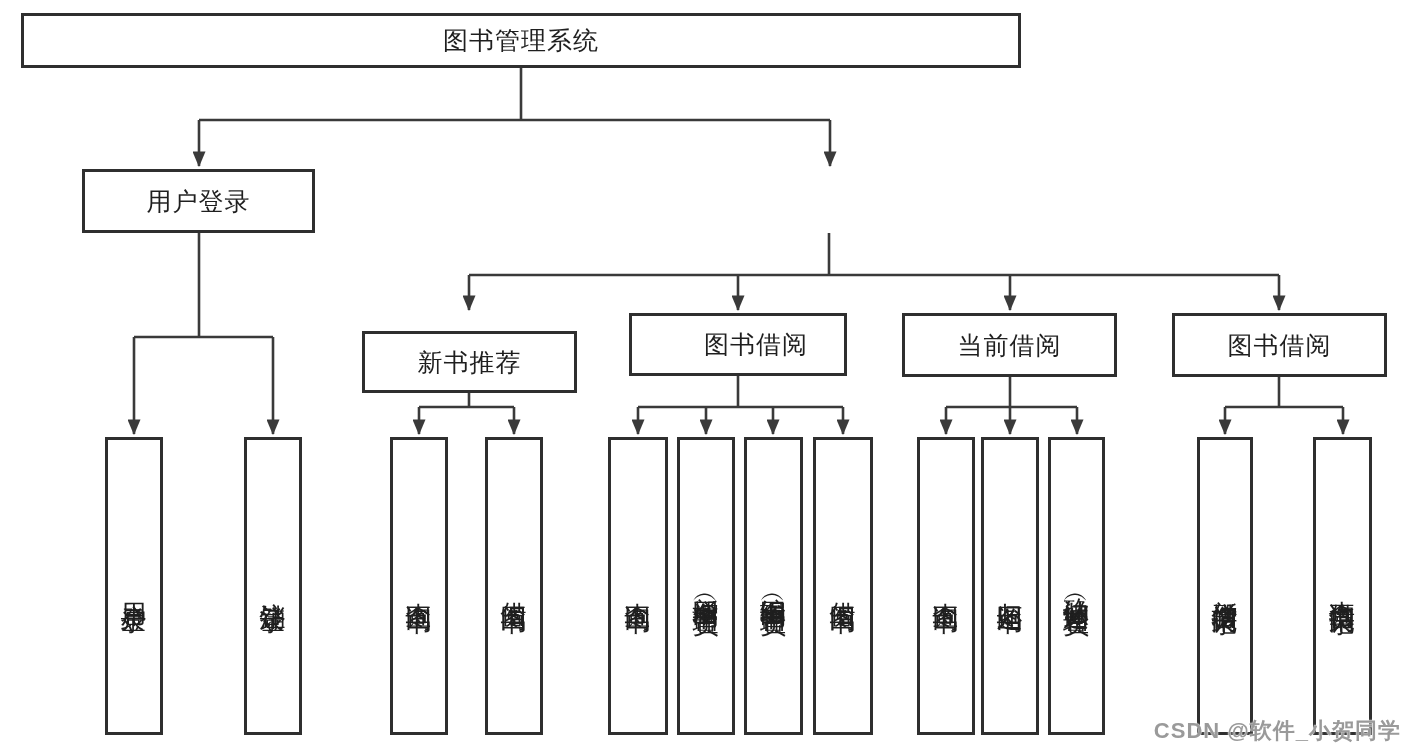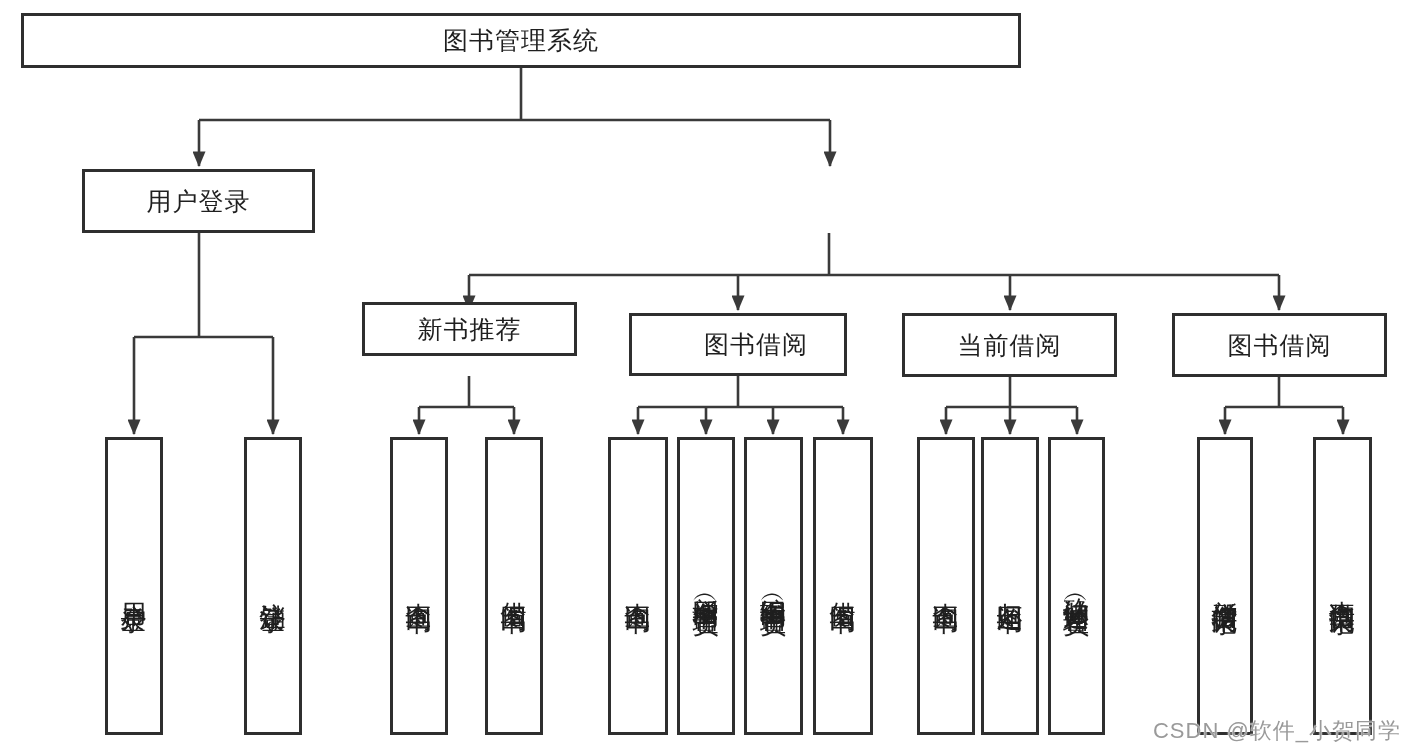--- a/index.html
+++ b/index.html
@@ -42,20 +42,21 @@
   }
   .watermark{
     position:absolute;
     right:4px;
     bottom:1px;
     font-size:22px;
     color:var(--watermark);
     text-shadow:0 0 2px #ffffff,0 0 1px #ffffff;
     white-space:nowrap;
     letter-spacing:1px;
+    font-weight:bold;
   }
 </style>
 </head>
 <body>
 
 <div id="canvas">
 
   <svg id="wires" width="1405" height="747" viewBox="0 0 1405 747" xmlns="http://www.w3.org/2000/svg">
     <defs>
       <marker id="arrowhead" markerWidth="6" markerHeight="5" refX="5.6" refY="2.5" orient="auto" markerUnits="strokeWidth">
@@ -119,21 +120,21 @@
   </svg>
 
   <div class="box h" style="left:21px;top:13px;width:1000px;height:55px;">
     <span>图书管理系统</span>
   </div>
 
   <div class="box h" style="left:82px;top:169px;width:233px;height:64px;">
     <span>用户登录</span>
   </div>
 
-  <div class="box h" style="left:362px;top:302px;width:215px;height:54px;">
+  <div class="box h" style="left:362px;top:331px;width:215px;height:62px;">
     <span>新书推荐</span>
   </div>
   <div class="box h" style="left:629px;top:313px;width:218px;height:63px;padding-left:36px;">
     <span>图书借阅</span>
   </div>
   <div class="box h" style="left:902px;top:313px;width:215px;height:64px;">
     <span>当前借阅</span>
   </div>
   <div class="box h" style="left:1172px;top:313px;width:215px;height:64px;">
     <span>图书借阅</span>

